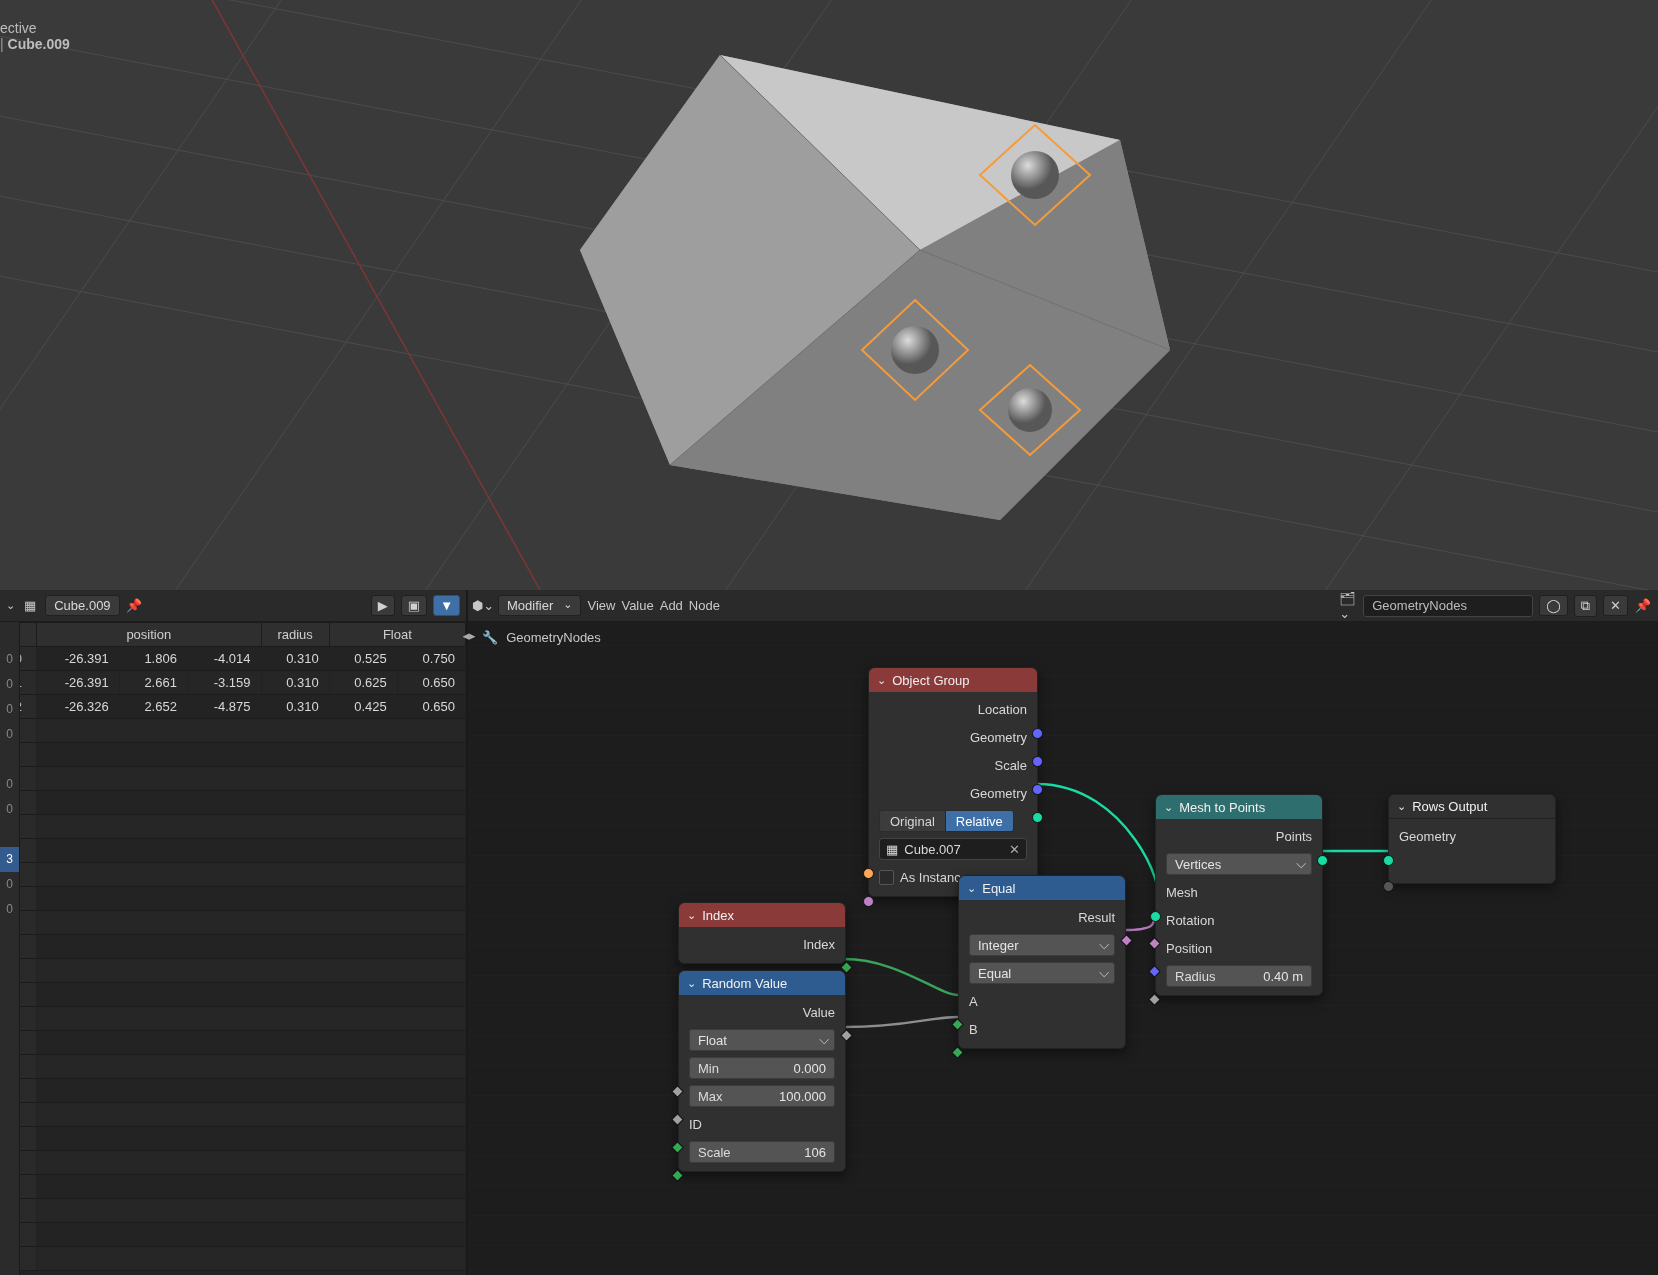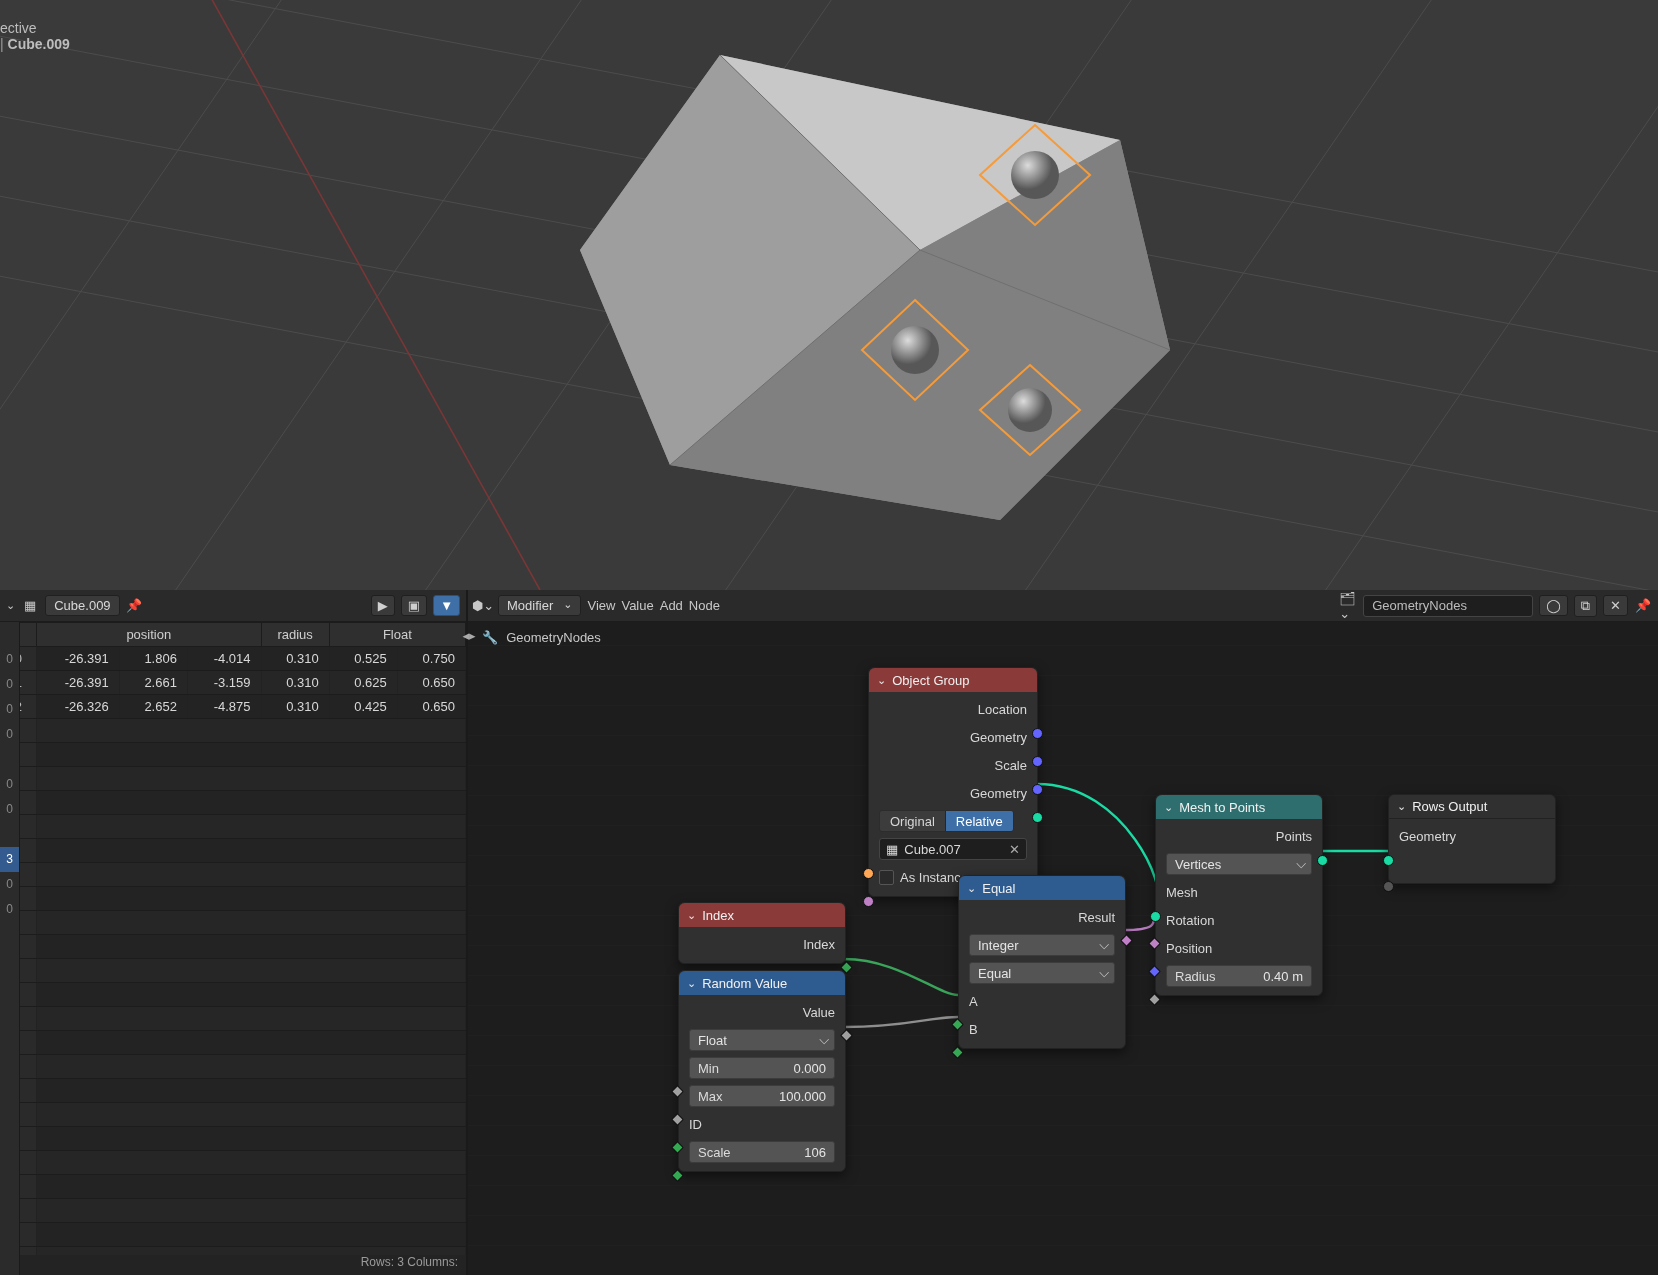--- a/index.html
+++ b/index.html
@@ -283,21 +283,20 @@
               <td class="idx"></td>
               <td colspan="6"></td>
             </tr>
           <tr>
               <td class="idx"></td>
               <td colspan="6"></td>
             </tr>
         </tbody>
       </table>
     </div>
-    <div class="ss-footer">Rows: 3     Columns:</div>
   </div>
 
   <div class="nodeed">
     <div class="hdr">
       <span class="iconsq">⬢⌄</span>
       <span class="mini-field" style="display:flex;gap:10px;align-items:flex-start">
           <span>Modifier</span>
           <span class="chev">⌄</span>
         </span>
       <span>View</span>

